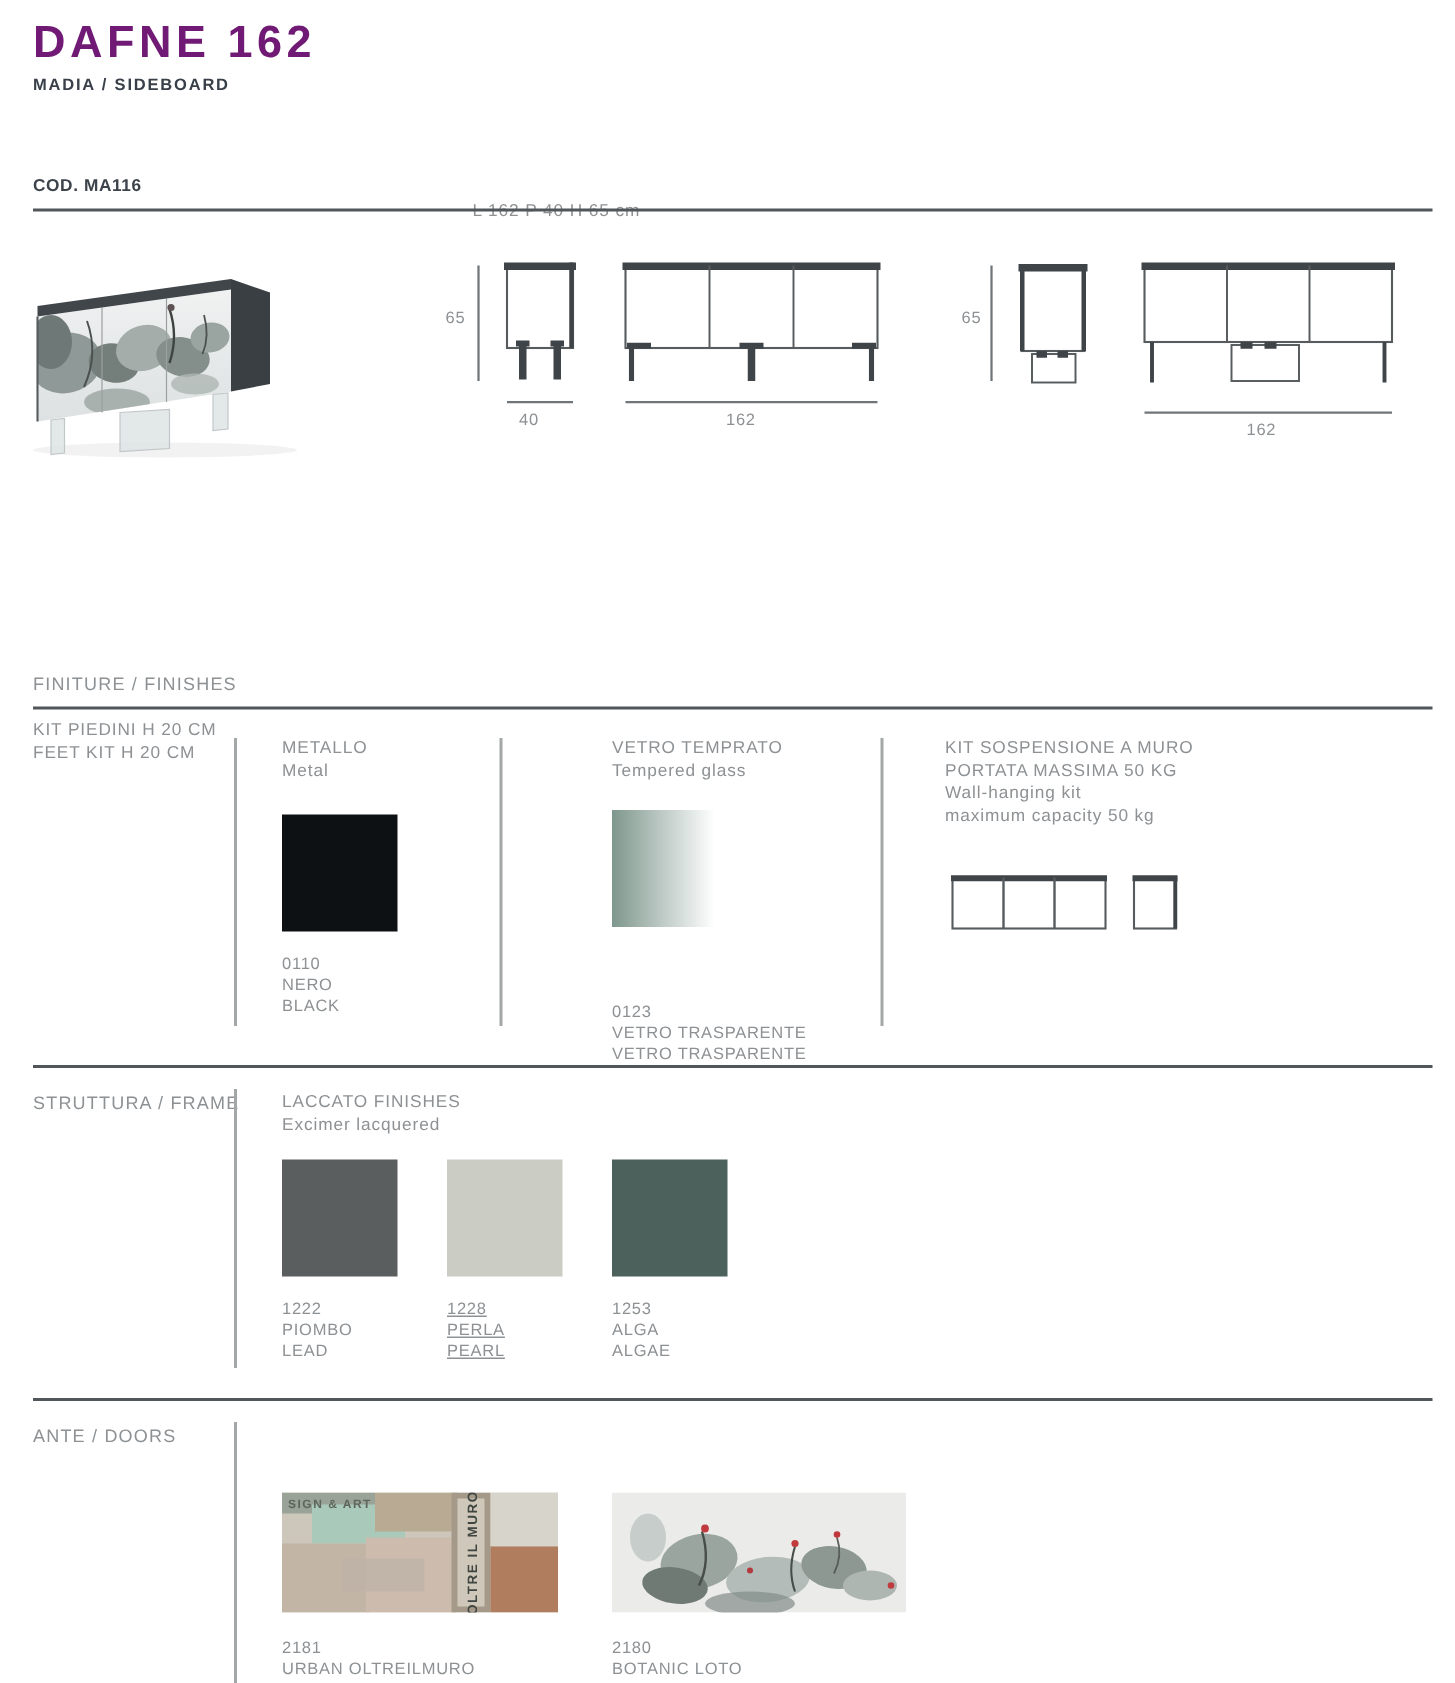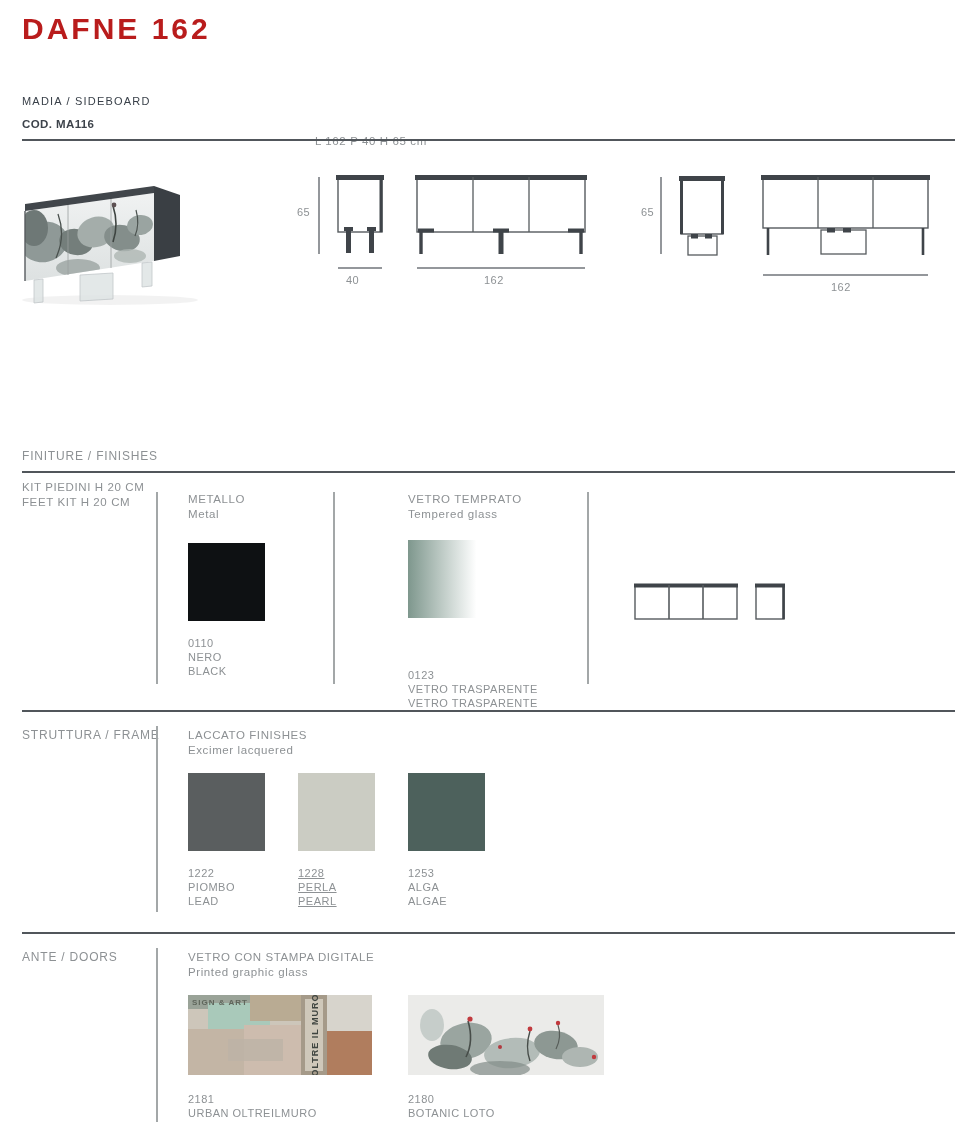--- a/index.html
+++ b/index.html
@@ -1,22 +1,22 @@
 <!DOCTYPE html>
 <html><head>
 <meta charset="utf-8">
 <style>
   * { margin:0; padding:0; box-sizing:border-box; }
   html,body { background:#ffffff; }
   body { font-family:"Liberation Sans", sans-serif; color:#3a4046; }
   .page { position:relative; width:970px; height:1122px; background:#fff; overflow:hidden; }
   .abs { position:absolute; }
 
-  .title { font-size:30px; font-weight:bold; letter-spacing:3px; color:#b91c1c; }
-  .subtitle { font-size:11px; font-weight:normal; letter-spacing:1.2px; color:#394049;margin-top:44px; }
+  .title { font-size:30px; font-weight:bold; letter-spacing:3px; color:#701a75; }
+  .subtitle { font-size:11px; font-weight:bold; letter-spacing:1.2px; color:#394049; }
   .cod { font-size:11.5px; font-weight:bold; letter-spacing:0.4px; color:#3d434b; }
   .dims { font-size:11.5px; color:#8d9194; letter-spacing:0.6px; }
 
   .hrule { position:absolute; left:22px; width:933px; height:2px; background:#51565b; }
   .vdivider { position:absolute; width:2px; background:#a3a7a8; }
 
   .section-label { font-size:12px; color:#8d9194; letter-spacing:0.8px; white-space:nowrap; }
   .swatch-title { font-size:11.5px; color:#8d9194; letter-spacing:0.6px; line-height:15px; white-space:nowrap; }
   .swatch-code { font-size:11px; color:#8d9194; letter-spacing:0.5px; line-height:14px; white-space:nowrap; }
 
@@ -163,20 +163,26 @@
   </div>
   <div class="swatch" style="left: 408px; top: 540px; width: 76px; background: linear-gradient(90deg, rgb(126, 151, 141) 0%, rgb(255, 255, 255) 90%);"></div>
   <div class="abs swatch-code" style="left:408px; top:668px;">
     <div>0123</div>
     <div>VETRO TRASPARENTE</div>
     <div>VETRO TRASPARENTE</div>
   </div>
 
   <div class="vdivider" style="left:587px; top:492px; height:192px;"></div>
 
+  <div class="abs swatch-title" style="left:630px; top:492px;">
+    <div>KIT SOSPENSIONE A MURO</div>
+    <div>PORTATA MASSIMA 50 KG</div>
+    <div>Wall-hanging kit</div>
+    <div>maximum capacity 50 kg</div>
+  </div>
   <svg class="abs" style="left:630px; top:580px;" width="170" height="46" viewBox="0 0 170 46">
     <rect x="5" y="5" width="102" height="34" fill="none" stroke="#565b5e" stroke-width="1.4"></rect>
     <line x1="4" y1="5.5" x2="108" y2="5.5" stroke="#3f4449" stroke-width="4"></line>
     <line x1="39" y1="5" x2="39" y2="39" stroke="#565b5e" stroke-width="1.6"></line>
     <line x1="73" y1="5" x2="73" y2="39" stroke="#565b5e" stroke-width="1.6"></line>
     <rect x="126" y="5" width="28" height="34" fill="none" stroke="#565b5e" stroke-width="1.4"></rect>
     <line x1="125" y1="5.5" x2="155" y2="5.5" stroke="#3f4449" stroke-width="4"></line>
     <line x1="153.5" y1="4" x2="153.5" y2="39" stroke="#3f4449" stroke-width="2.6"></line>
   </svg>
 
@@ -206,24 +212,20 @@
   <div class="abs swatch-code" style="left:408px; top:866px;">
     <div>1253</div>
     <div>ALGA</div>
     <div>ALGAE</div>
   </div>
 
   <div class="hrule" style="top:932px;"></div>
   <div class="abs section-label" style="left:22px; top:950px;">ANTE / DOORS</div>
   <div class="vdivider" style="left:156px; top:948px; height:174px;"></div>
 
-  <div class="abs swatch-title" style="left:188px; top:950px;">
-    <div>VETRO CON STAMPA DIGITALE</div>
-    <div>Printed graphic glass</div>
-  </div>
 
   <svg class="abs" style="left:188px; top:995px;" width="184" height="80" viewBox="0 0 184 80">
     <rect x="0" y="0" width="184" height="80" fill="#cdc6ba"></rect>
     <rect x="0" y="0" width="62" height="14" fill="#9aa398"></rect>
     <rect x="20" y="8" width="62" height="26" fill="#a9c9ba"></rect>
     <rect x="62" y="0" width="55" height="26" fill="#b9ab93"></rect>
     <rect x="0" y="34" width="58" height="46" fill="#c3b5a5"></rect>
     <rect x="56" y="30" width="60" height="50" fill="#cdbcae"></rect>
     <rect x="40" y="44" width="55" height="22" fill="#bdb3a6" opacity="0.8"></rect>
     <rect x="113" y="0" width="26" height="80" fill="#a59a89"></rect>

